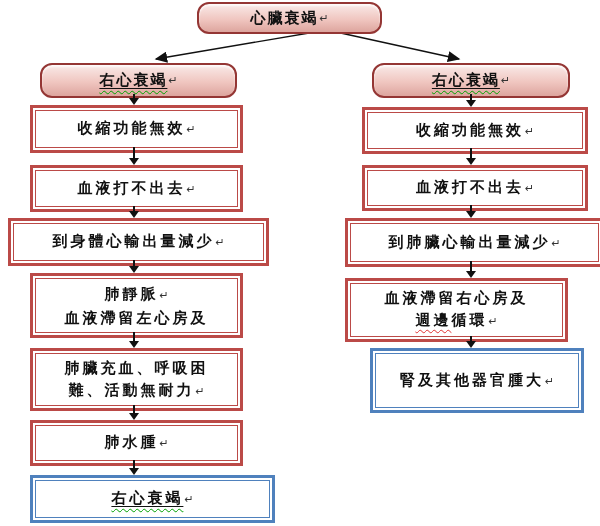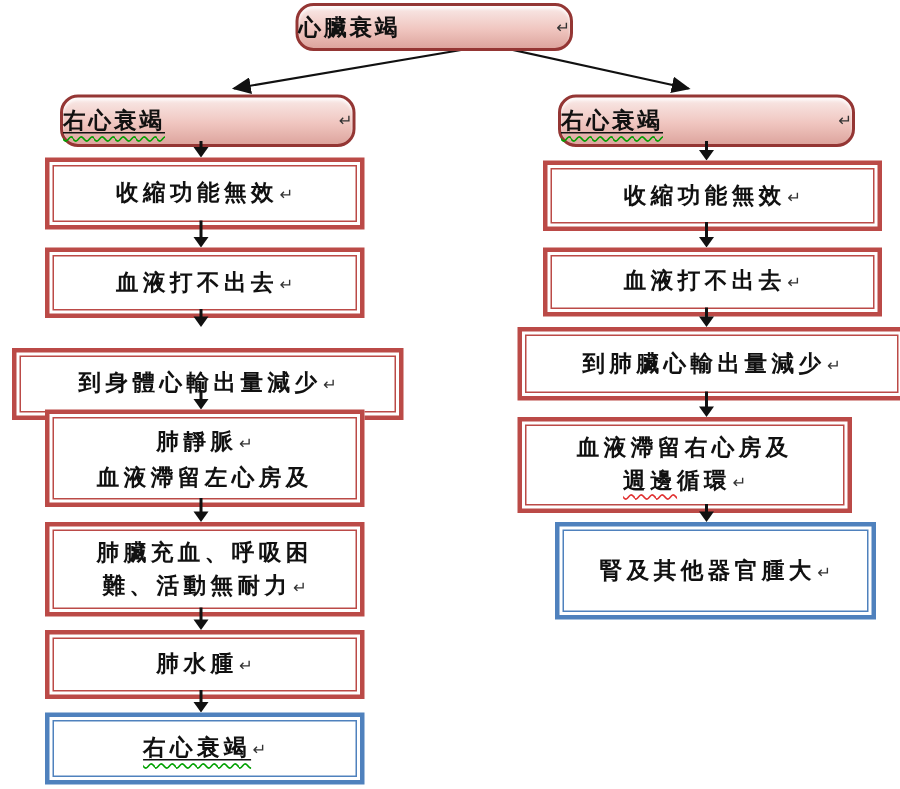--- a/index.html
+++ b/index.html
@@ -7,21 +7,21 @@
     position:relative;width:600px;height:526px;background:#ffffff;
     font-family:"DejaVu Sans","Liberation Sans",sans-serif;color:#111;
     overflow:hidden;
   }
   .connectors{position:absolute;left:0;top:0;pointer-events:none;}
   
   .rnode{
     position:absolute;border:2px solid #943634;border-radius:12px;
     background:linear-gradient(180deg,#f9eae8 0%,#f0c6c0 55%,#dda59e 100%);
     box-shadow:inset 0 2px 2px rgba(255,255,255,.8);
-    display:flex;align-items:center;justify-content:space-between;
+    display:flex;align-items:center;justify-content:center;
     font-weight:bold;font-size:15px;letter-spacing:2px;
   }
   
   .fbox{position:absolute;background:#fff;}
   .fbox .inner{
     position:absolute;inset:2px;border:1px solid;background:#fff;
     display:flex;flex-direction:column;align-items:center;justify-content:center;
     font-weight:bold;font-size:15px;letter-spacing:3px;line-height:22px;
   }
   .fbox.red{border:3px solid #bb4a47;}
@@ -87,21 +87,21 @@
   <div class="fbox red" style="left:30px;top:165px;width:207px;height:41px;">
     <div class="inner">
         <div class="tline"><span>血液打不出去</span><span class="ret">↵</span></div>
       </div>
   </div>
   <div class="varrow" style="left:129px;top:206px;height:12px;">
       <i class="stem"></i>
       <i class="head"></i>
     </div>
 
-  <div class="fbox red" style="left:8px;top:232px;width:255px;height:42px;">
+  <div class="fbox red" style="left:8px;top:218px;width:255px;height:42px;">
     <div class="inner">
         <div class="tline"><span>到身體心輸出量減少</span><span class="ret">↵</span></div>
       </div>
   </div>
   <div class="varrow" style="left:129px;top:260px;height:13px;">
       <i class="stem"></i>
       <i class="head"></i>
     </div>
 
   <div class="fbox red" style="left:30px;top:273px;width:207px;height:59px;">
@@ -129,21 +129,21 @@
   <div class="fbox red" style="left:30px;top:420px;width:207px;height:40px;">
     <div class="inner">
         <div class="tline"><span>肺水腫</span><span class="ret">↵</span></div>
       </div>
   </div>
   <div class="varrow" style="left:129px;top:460px;height:15px;">
       <i class="stem"></i>
       <i class="head"></i>
     </div>
 
-  <div class="fbox blue" style="left:30px;top:475px;width:207px;height:42px;">
+  <div class="fbox blue" style="left:30px;top:475px;width:207px;height:42px;padding-left:32px;">
     <div class="inner">
         <div class="tline"><span class="u"><span class="wg">右心衰竭</span></span><span class="ret">↵</span></div>
       </div>
   </div>
 
   <div class="varrow" style="left:466px;top:94px;height:13px;">
       <i class="stem"></i>
       <i class="head"></i>
     </div>
 

